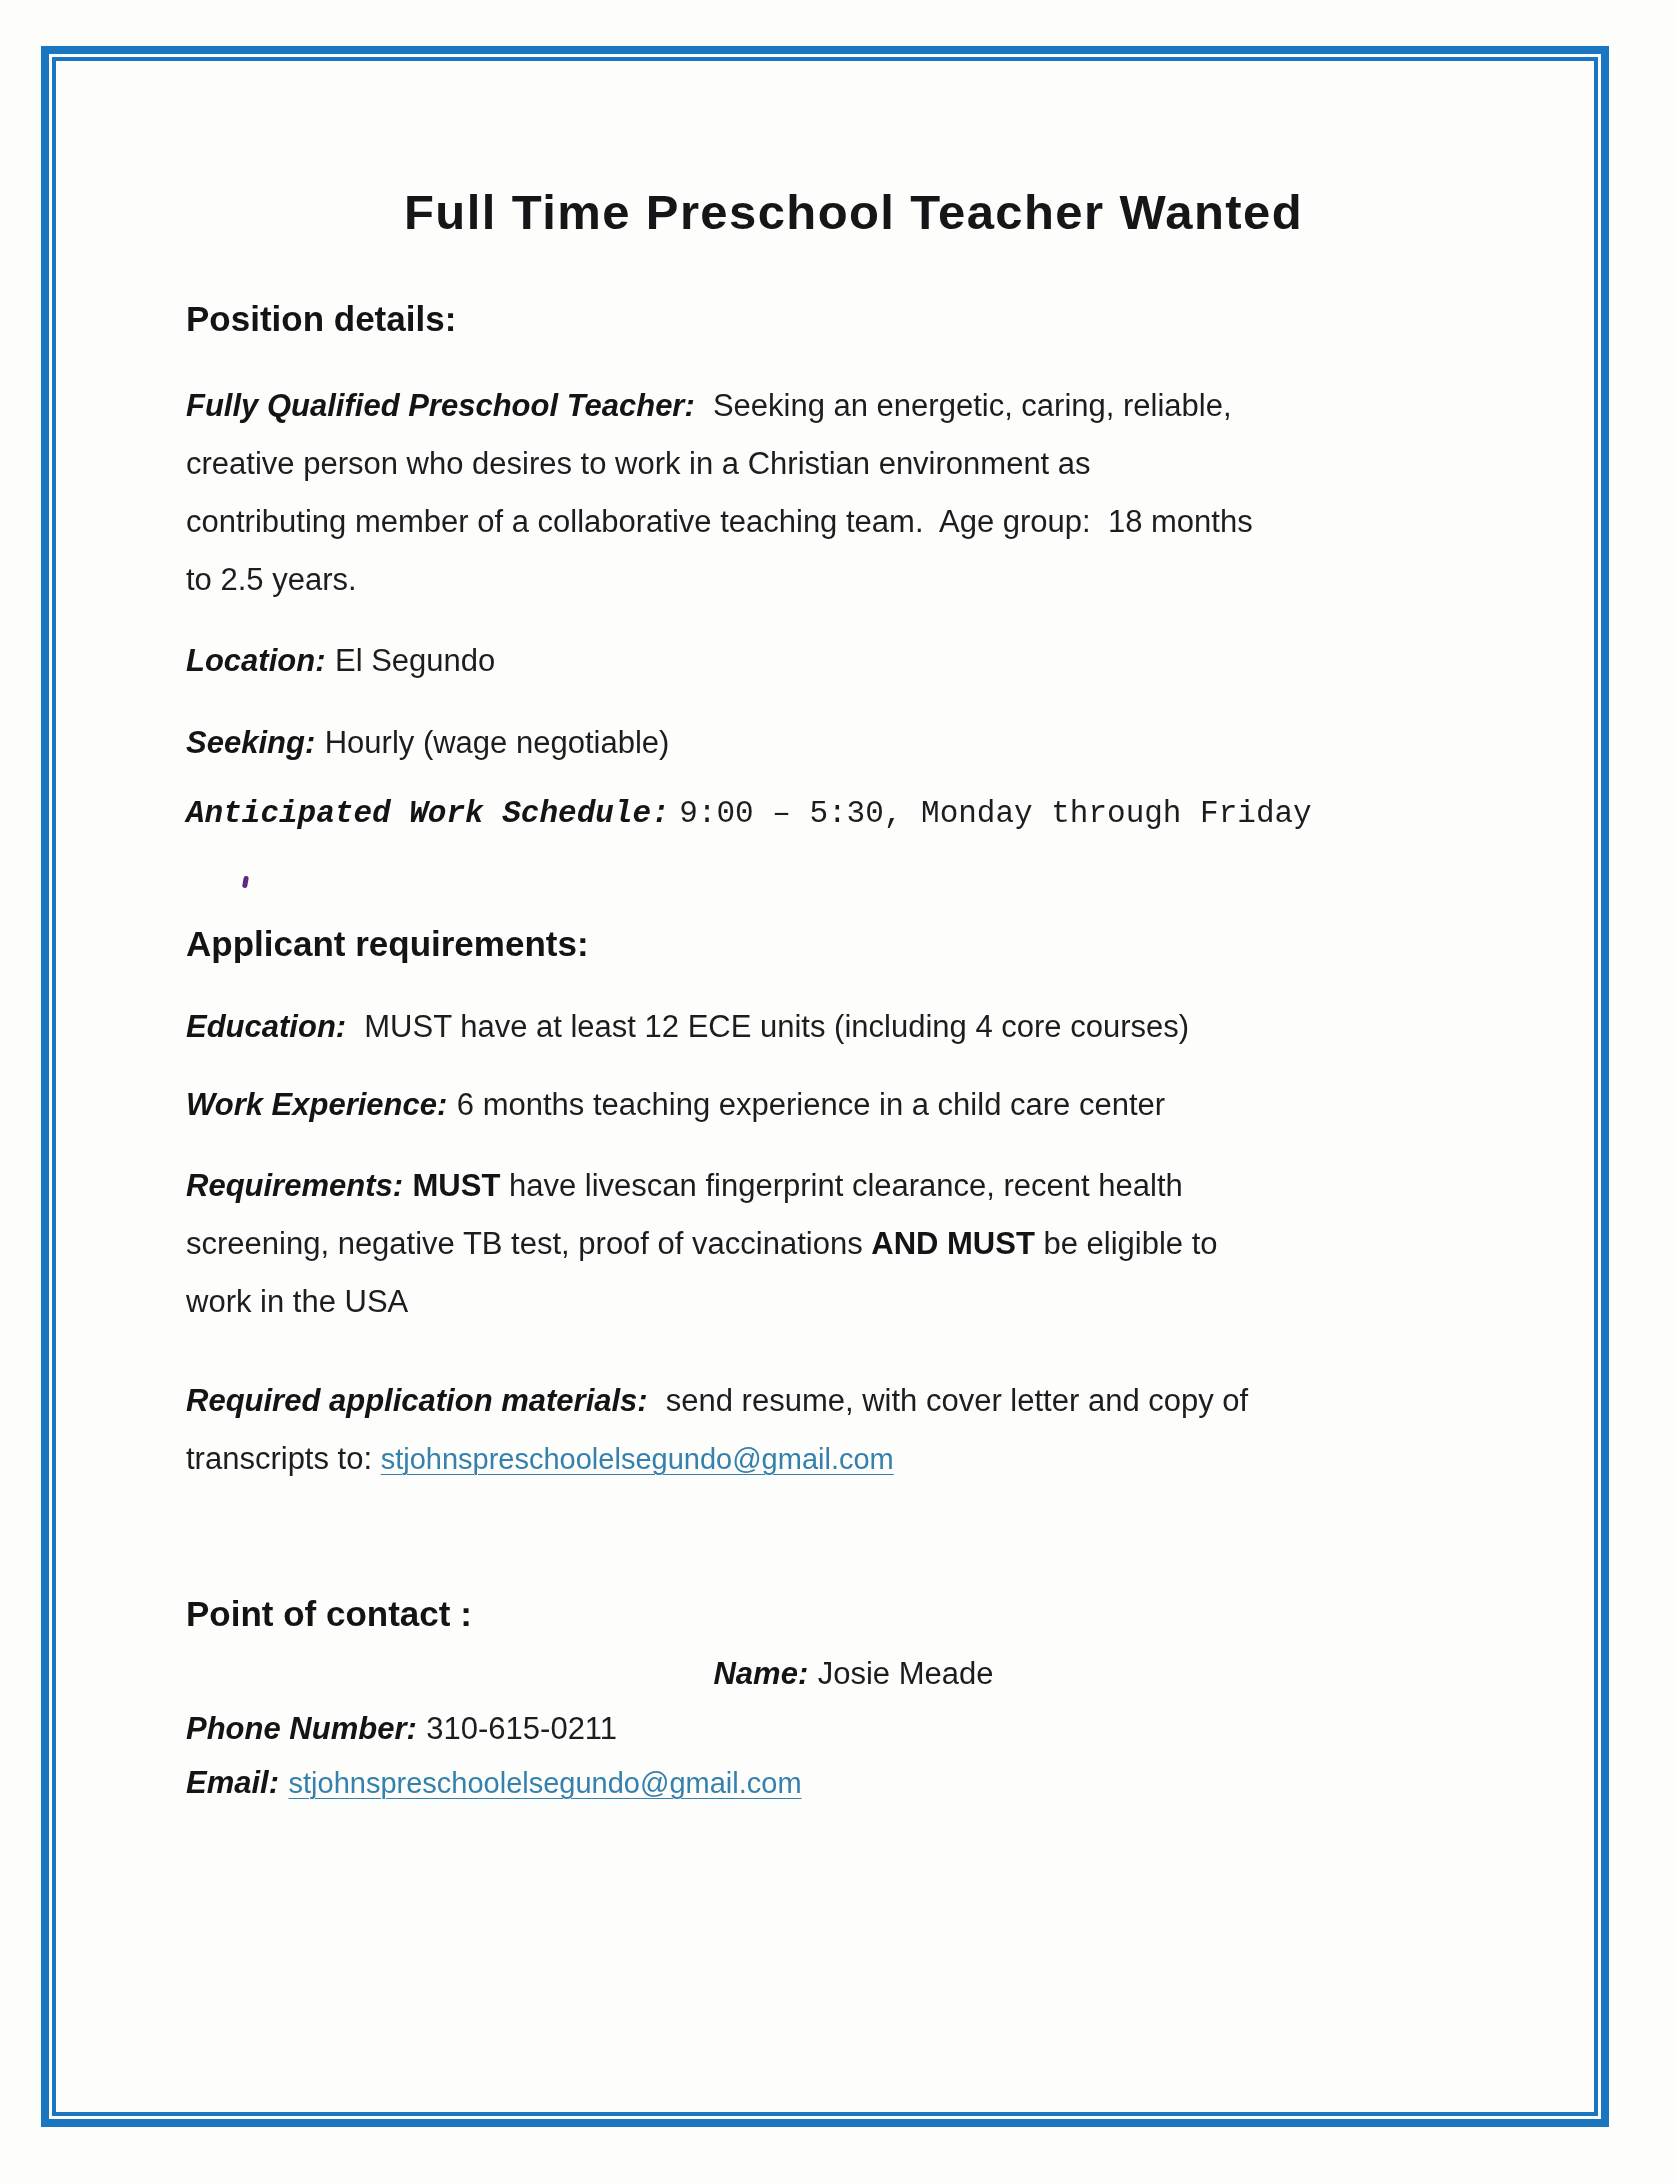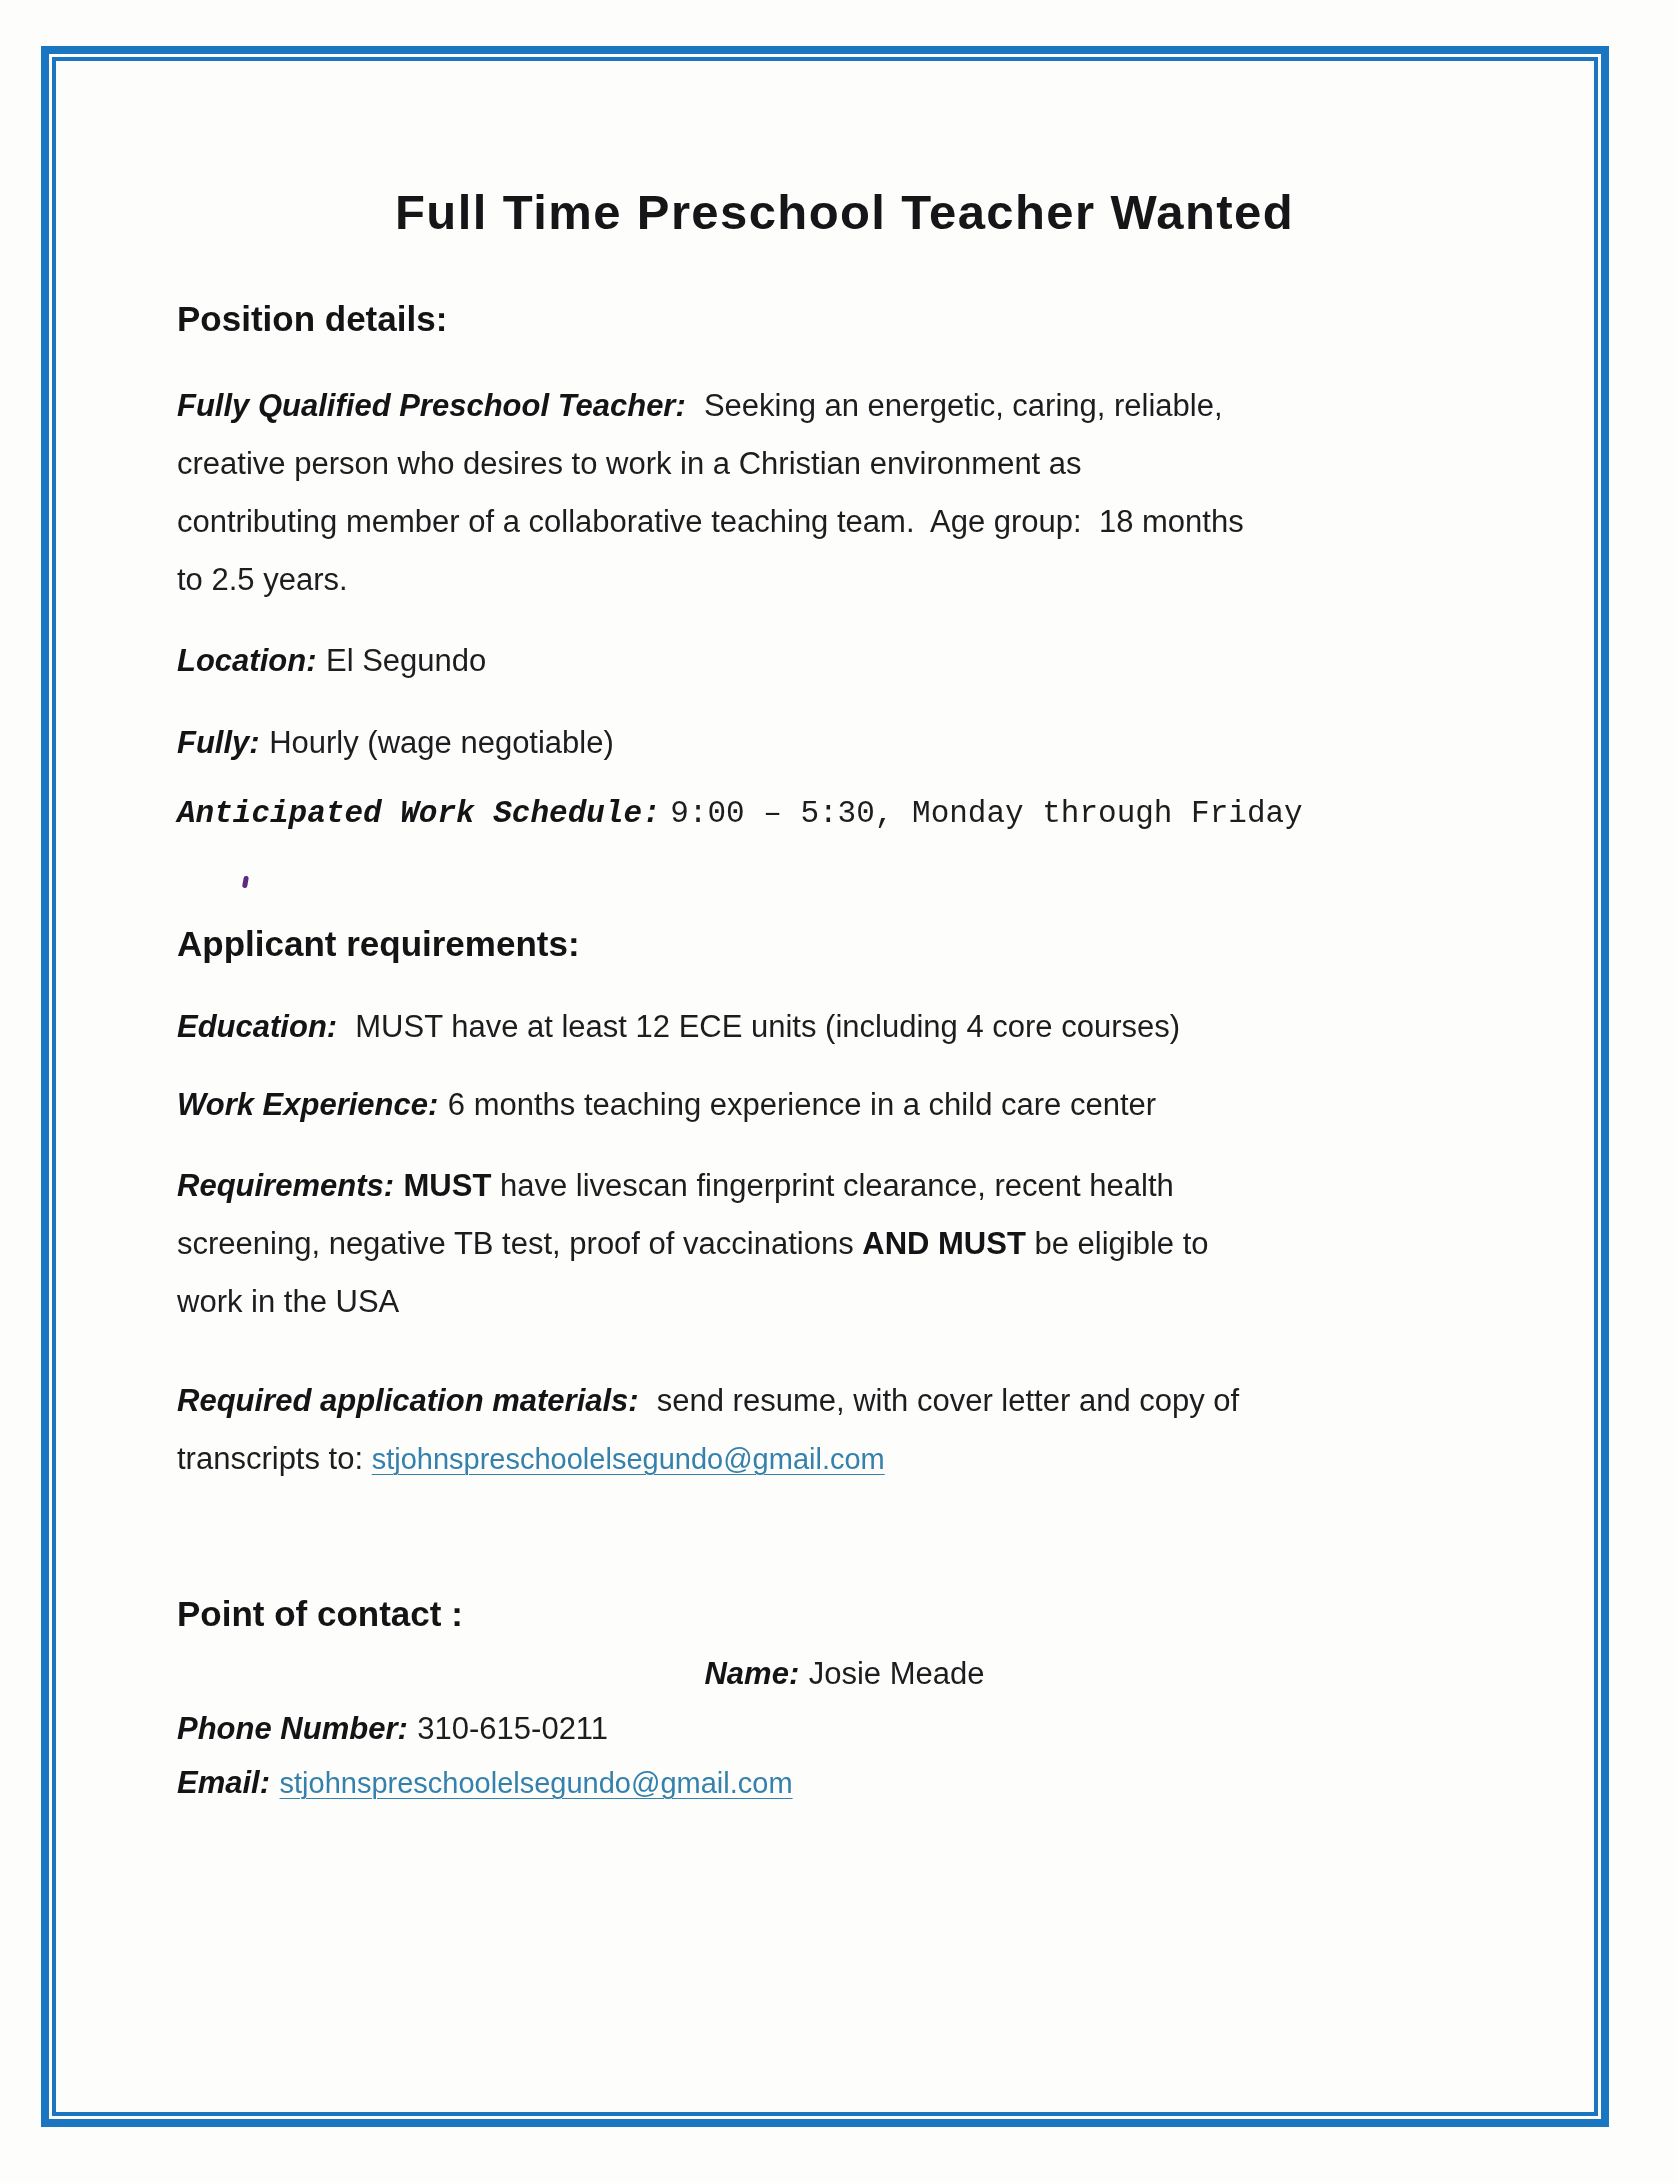--- a/index.html
+++ b/index.html
@@ -23,21 +23,21 @@
     width:1568px; height:2081px;
     border:8.8px solid var(--blue);
   }
   .frame-inner{
     position:absolute;
     inset:3.4px;
     border:4px solid var(--blue);
   }
   .content{
     position:absolute;
-    left:177px; top:0;
+    left:186px; top:0;
     width:1335px;
   }
   .doc-title{
     margin-top:184px;
     text-align:center;
     font-size:49px;
     line-height:57px;
     font-weight:700;
     letter-spacing:1.4px;
     color:#161618;
@@ -116,21 +116,21 @@
 
   <h2 class="section-heading h-pd">Position details:</h2>
 
   <p class="para para-intro"><span class="label">Fully Qualified Preschool Teacher:</span><span> Seeking an energetic, caring, reliable,
 creative person who desires to work in a Christian environment as
 contributing member of a collaborative teaching team.  Age group:  18 months
 to 2.5 years.</span></p>
 
   <div class="field-row row-location"><span class="label">Location:</span><span>El Segundo</span></div>
 
-  <div class="field-row row-salary"><span class="label">Fully:</span><span>Hourly (wage negotiable)</span></div>
+  <div class="field-row row-salary"><span class="label">Seeking:</span><span>Hourly (wage negotiable)</span></div>
 
 
   <div class="field-row row-schedule"><span class="label">Anticipated Work Schedule:</span><span>9:00 – 5:30, Monday through Friday</span></div>
 
   <h2 class="section-heading h-ar">Applicant requirements:</h2>
 
   <div class="field-row row-education"><span class="label">Education:</span><span> MUST have at least 12 ECE units (including 4 core courses)</span></div>
 
   <div class="field-row row-workexp"><span class="label">Work Experience:</span><span>6 months teaching experience in a child care center</span></div>
 

